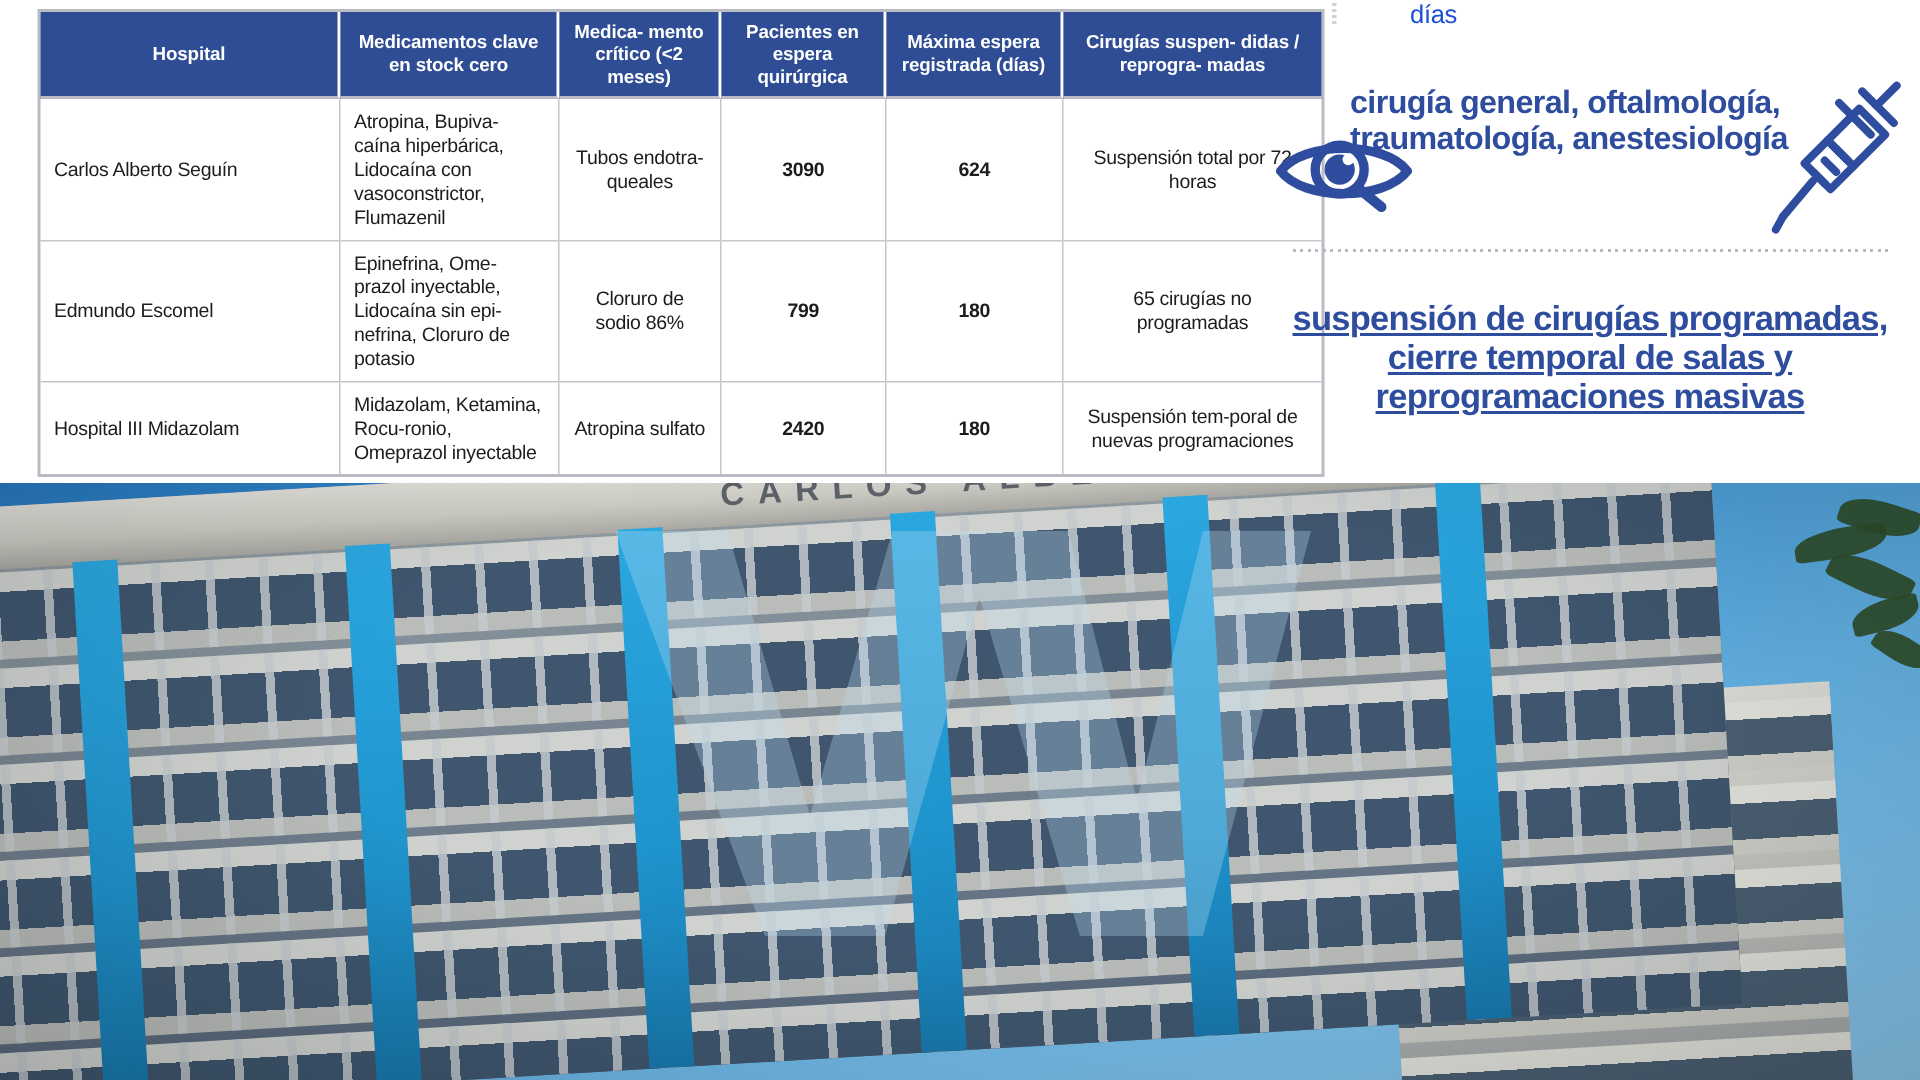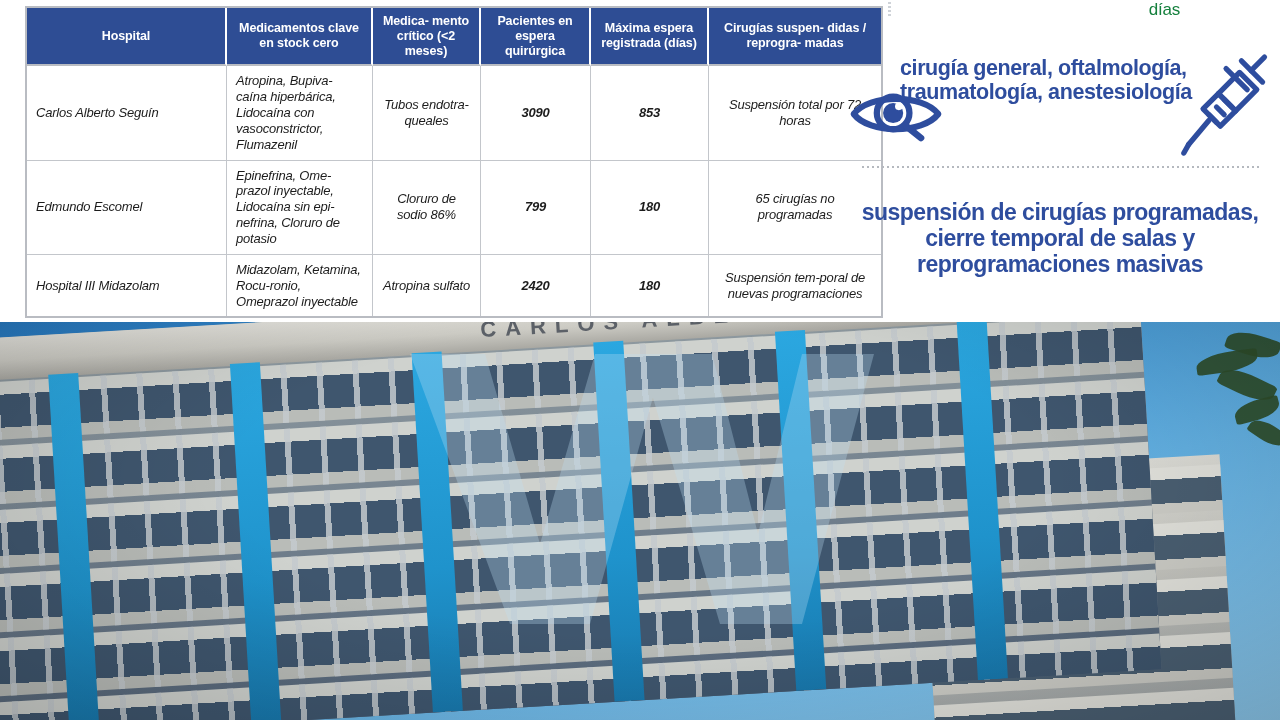--- a/index.html
+++ b/index.html
@@ -58,21 +58,20 @@
 
   table.data-table td {
     border-right: 1px solid #c3c6cb;
     border-bottom: 1px solid #c3c6cb;
     font-size: 13px;
     line-height: 1.22;
     color: #1c1c1c;
     vertical-align: middle;
     padding: 7px 9px;
     letter-spacing: -0.2px;
-    font-style: italic;
   }
   table.data-table td:last-child { border-right: none; }
   table.data-table tr:last-child td { border-bottom: none; }
 
   td.c-hospital { text-align: left; padding-left: 12px; }
   td.c-meds     { text-align: left; }
   td.c-critical { text-align: center; }
   td.c-num      { text-align: center; font-weight: bold; font-size: 15px; }
   td.c-susp     { text-align: center; }
 
@@ -99,23 +98,23 @@
     background:
       repeating-linear-gradient(to bottom,
         #cfd3d8 0px, #cfd3d8 2px,
         transparent 2px, transparent 4px);
   }
   #dias-label {
     position: absolute;
     left: 100px;
     top: 0px;
     width: 240px;
-    text-align: right;
+    text-align: left;
     font-size: 17px;
-    color: #15803d;
+    color: #1d4ed8;
     letter-spacing: -0.2px;
   }
 
   #services-heading {
     position: absolute;
     left: 0;
     top: 36px;
     width: 440px;
     text-align: center;
     font-size: 17px;
@@ -175,20 +174,21 @@
     position: absolute;
     left: 10px;
     top: 199px;
     width: 420px;
     text-align: center;
     font-size: 23px;
     font-weight: bold;
     line-height: 1.14;
     color: #2e4d9e;
     letter-spacing: -0.5px;
+    text-decoration: underline;
   }
 
   
   #photo-section {
     position: absolute;
     left: 0;
     top: 322px;
     width: 1280px;
     height: 398px;
     overflow: hidden;
@@ -349,21 +349,21 @@
           <th style="width:108px">Máxima espera registrada (días)</th>
           <th style="width:164px">Cirugías suspen- didas / reprogra- madas</th>
         </tr>
       </thead>
       <tbody>
         <tr>
           <td class="c-hospital">Carlos Alberto Seguín</td>
           <td class="c-meds">Atropina, Bupiva-caína hiperbárica, Lidocaína con vasoconstrictor, Flumazenil</td>
           <td class="c-critical">Tubos endotra-queales</td>
           <td class="c-num">3090</td>
-          <td class="c-num">853</td>
+          <td class="c-num">624</td>
           <td class="c-susp">Suspensión total por 72 horas</td>
         </tr>
         <tr>
           <td class="c-hospital">Edmundo Escomel</td>
           <td class="c-meds">Epinefrina, Ome-prazol inyectable, Lidocaína sin epi-nefrina, Cloruro de potasio</td>
           <td class="c-critical">Cloruro de sodio 86%</td>
           <td class="c-num">799</td>
           <td class="c-num">180</td>
           <td class="c-susp">65 cirugías no programadas</td>
         </tr>

